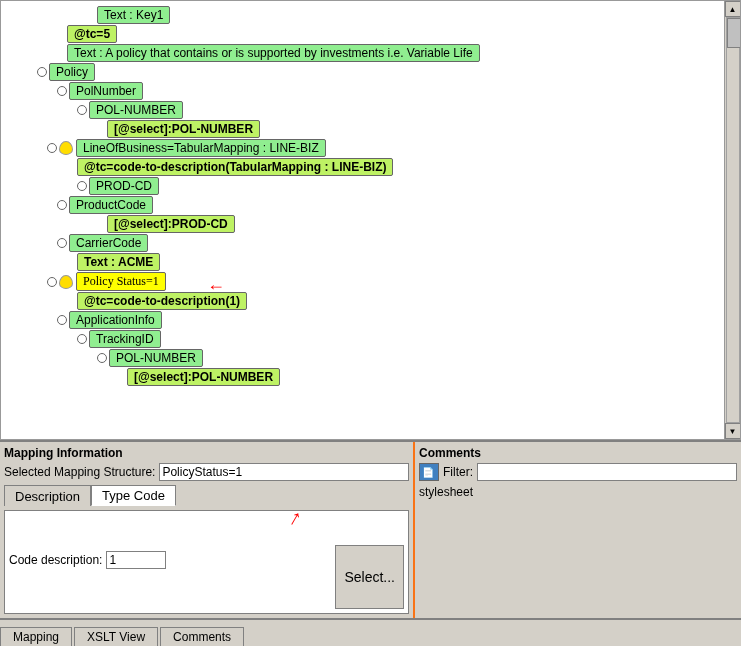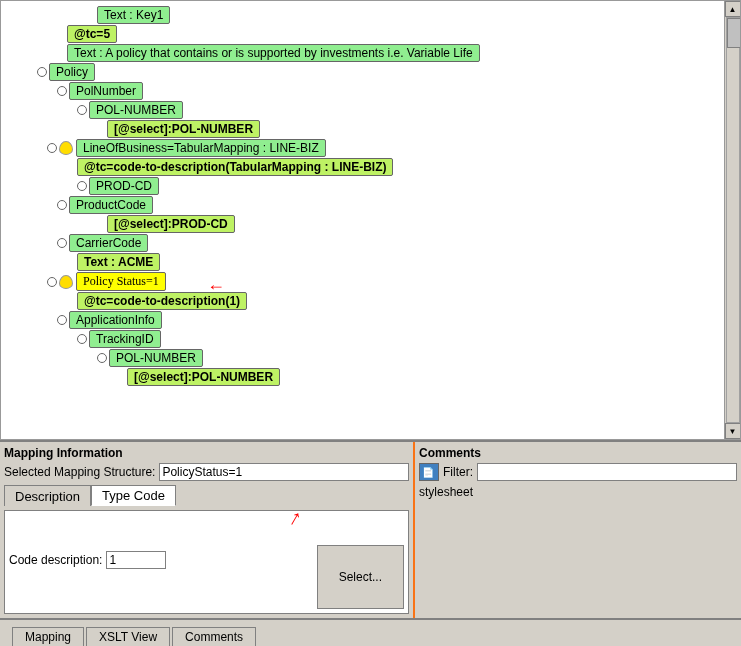--- a/index.html
+++ b/index.html
@@ -181,24 +181,24 @@
       height: 18px;
       border: 1px solid #808080;
       font-size: 12px;
       padding: 0 2px;
     }
 
     .select-btn {
       margin-top: 4px;
       margin-left: auto;
       display: block;
-      padding: 2px 21px;
-      background: #d4d0c8;
-      border: 1px solid #808080;
-      font-size: 12px;
+      padding: 2px 8px;
+      background: #d4d0c8;
+      border: 1px solid #808080;
+      font-size: 14px;
       cursor: pointer;
     }
 
     .comments-filter-row {
       display: flex;
       align-items: center;
       margin-bottom: 4px;
     }
     .comments-filter-row label { margin-right: 4px; }
     .comments-filter-row input {
@@ -220,21 +220,21 @@
     .stylesheet-text {
       font-size: 12px;
       color: #000;
     }
 
     
     .bottom-tabs {
       display: flex;
       background: #d4d0c8;
       border-top: 2px solid #808080;
-      padding: 2px 12px 0;
+      padding: 2px 0 0;
       height: 28px;
       align-items: flex-end;
     }
     .bottom-tab {
       padding: 2px 12px;
       border: 1px solid #808080;
       background: #d4d0c8;
       font-size: 12px;
       cursor: pointer;
       margin-right: 2px;

